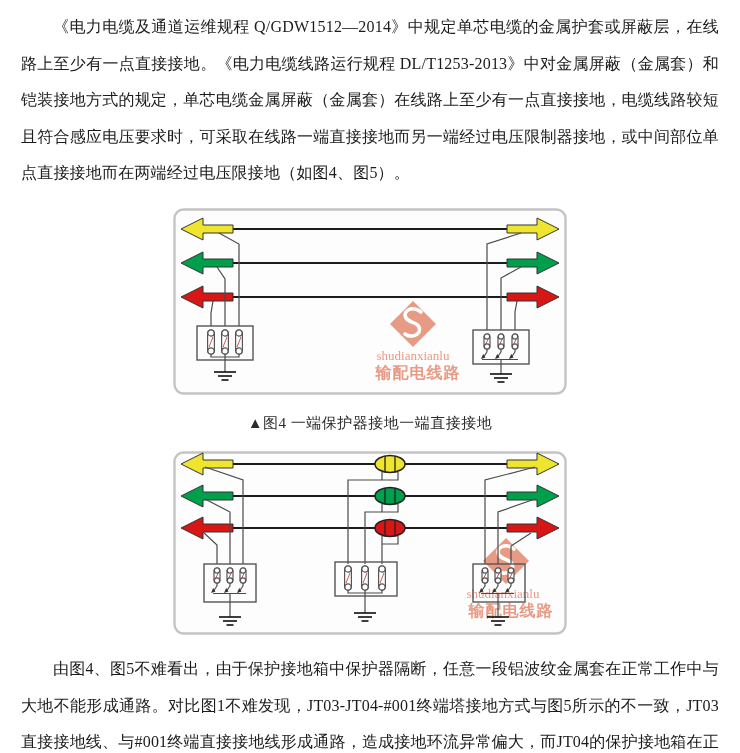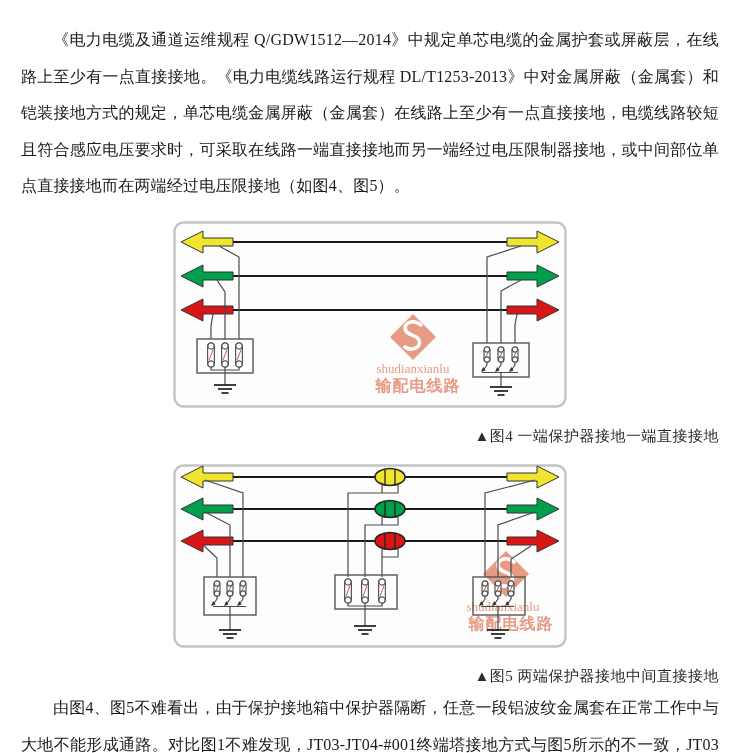--- a/index.html
+++ b/index.html
@@ -7,29 +7,29 @@
     --cable:#1c1c1c; --wire:#4a4a4a; --box-stroke:#555555;
     --protector-mark:#c9585a; --watermark:#e79b85;
     --figure-border:#c4c4c4; --figure-bg:#fdfdfd; --text:#1b1b1b; --page-bg:#ffffff;
   }
   html,body{margin:0;padding:0;}
   body{
     width:740px;height:753px;background:var(--page-bg);
     font-family:"Liberation Serif","DejaVu Serif",serif;
     color:var(--text);overflow:hidden;
   }
-  .page{width:740px;height:753px;box-sizing:border-box;padding:22px 21px 0 21px;}
+  .page{width:740px;height:753px;box-sizing:border-box;padding:9px 21px 0 21px;}
   .para{
     font-size:16px;line-height:36.6px;text-align:justify;text-indent:2em;
     margin:0;letter-spacing:0.2px;
   }
   .para.intro{margin-bottom:5px;}
   .fig-wrap{width:394px;margin:16px auto;line-height:0;}
   .caption{
-    text-align:right;font-size:15px;line-height:24px;margin:1px 0 2px 0;
+    text-align:center;font-size:15px;line-height:24px;margin:1px 0 2px 0;
     color:#2b2b2b;letter-spacing:0.5px;
   }
   svg{display:block;}
   .cable{stroke:var(--cable);stroke-width:2.2;fill:none;}
   .wire{stroke:var(--wire);stroke-width:1.2;fill:none;}
   .arrow{stroke:#333;stroke-width:1;}
   .boxrect{fill:none;stroke:var(--box-stroke);stroke-width:1.4;}
   .cap{fill:#ffffff;stroke:var(--box-stroke);stroke-width:1.2;}
   .mark{stroke:var(--protector-mark);stroke-width:1;}
   .gnd line{stroke:var(--cable);stroke-width:1.7;}
@@ -209,17 +209,16 @@
         <rect x="300" y="113" width="52" height="38" class="boxrect"></rect>
         <use href="#capA" transform="translate(312,117)"></use>
         <use href="#capA" transform="translate(325,117)"></use>
         <use href="#capA" transform="translate(338,117)"></use>
         <line x1="308" y1="142.5" x2="341" y2="142.5" class="wire"></line>
         <line x1="325" y1="142.5" x2="325" y2="166" class="wire"></line>
         <use href="#gnd" transform="translate(325,166)"></use>
       </g>
     </svg>
   </div>
-  <div class="caption">▲图5  两端保护器接地中间直接接地</div>
 
   <p class="para">由图4、图5不难看出，由于保护接地箱中保护器隔断，任意一段铝波纹金属套在正常工作中与大地不能形成通路。对比图1不难发现，JT03-JT04-#001终端塔接地方式与图5所示的不一致，JT03直接接地线、与#001终端直接接地线形成通路，造成接地环流异常偏大，而JT04的保护接地箱在正常工作中未起到隔断的作用。</p>
 
 </div>
 
 </body></html>

